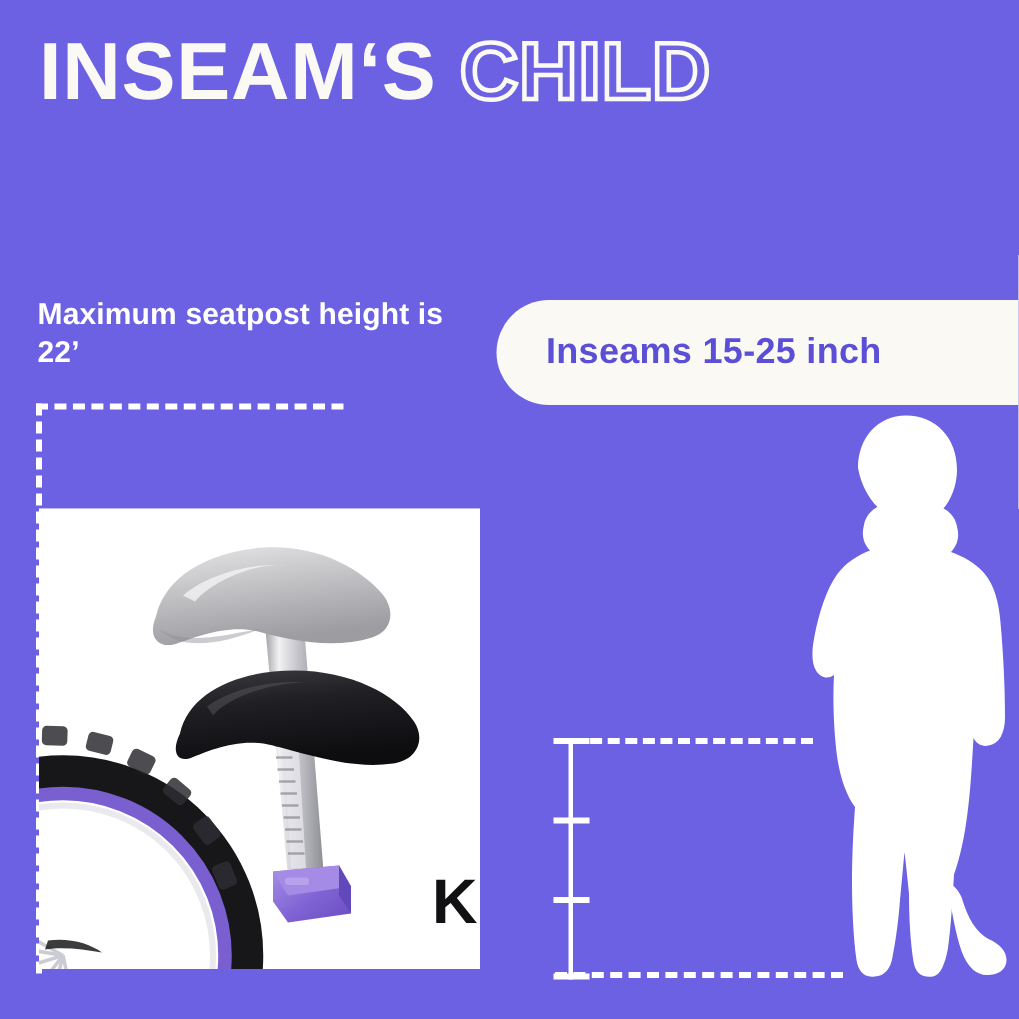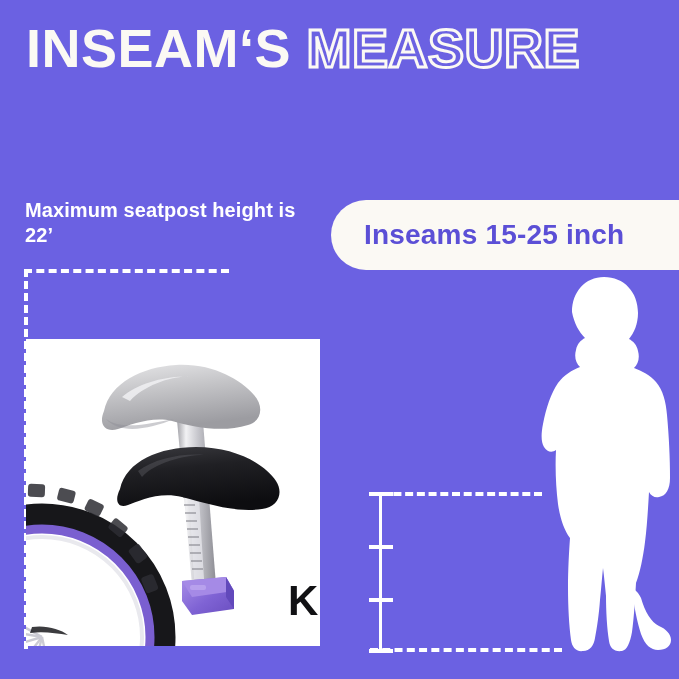--- a/index.html
+++ b/index.html
@@ -65,21 +65,21 @@
     width: 360px;
     height: 70px;
     background: #fbf9f4;
     border-radius: 35px 0 0 35px;
     display: flex;
     align-items: center;
   }
   .pill-label {
     margin-left: 33px;
     color: #5b4fd6;
-    font-size: 28px;
+    font-size: 24px;
     font-weight: 700;
     letter-spacing: 0.2px;
     white-space: nowrap;
   }
 
   
   .guide-top {
     position: absolute;
     left: 24px;
     top: 269px;
@@ -140,21 +140,21 @@
   .dash-top { left: 370px; top: 492px; width: 172px; }
   .dash-bottom { left: 370px; top: 648px; width: 192px; }
 </style>
 </head>
 <body>
 
 <div id="root">
 
   <div class="headline">
     <span class="line line-2">
-      <span class="word-solid">INSEAM‘S</span><span>&nbsp;</span><span class="word-outline">MEASURE</span>
+      <span class="word-solid">INSEAM‘S</span><span>&nbsp;</span><span class="word-outline">CHILD</span>
     </span>
   </div>
 
   <div class="seatpost-caption">Maximum seatpost height is 22’</div>
 
   <div class="pill">
     <span class="pill-label">Inseams 15-25 inch</span>
   </div>
 
   <div class="guide-top"></div>

